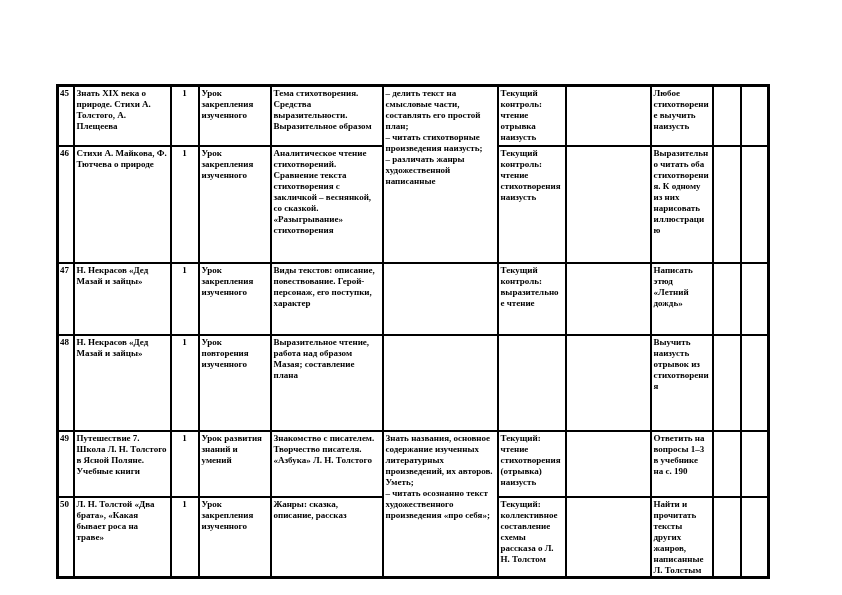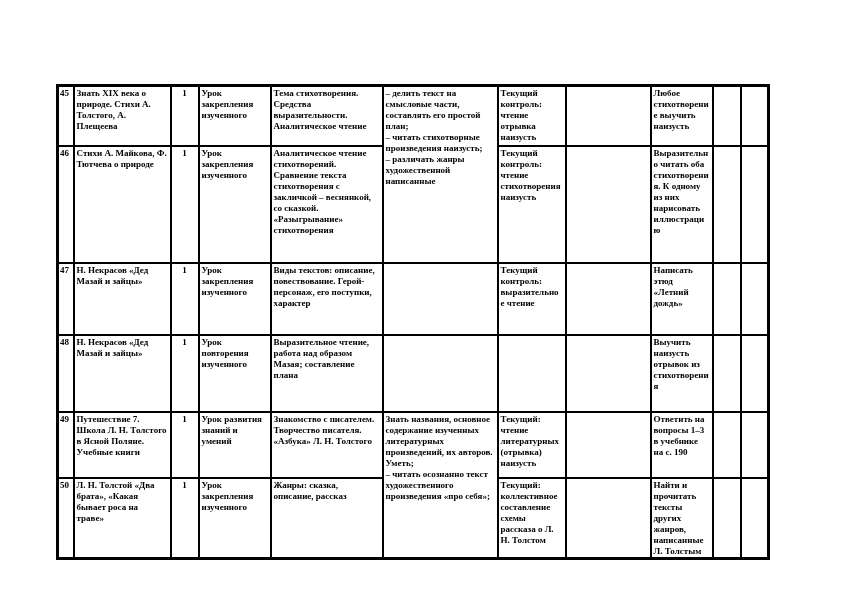--- a/index.html
+++ b/index.html
@@ -64,21 +64,21 @@
       <col style="width:62px">
       <col style="width:28px">
       <col style="width:28px">
     </colgroup>
     <tbody>
       <tr style="height:60px">
         <td class="num">45</td>
         <td>Знать XIX века о природе. Стихи А. Толстого, А. Плещеева</td>
         <td class="center">1</td>
         <td>Урок закрепления изученного</td>
-        <td>Тема стихотворения. Средства выразительности. Аналитическое чтение</td>
+        <td>Тема стихотворения. Средства выразительности. Выразительное образом</td>
         <td rowspan="2">– делить текст на смысловые части, составлять его простой план;
 – читать стихотворные произведения наизусть;
 – различать жанры художественной написанные</td>
         <td>Текущий контроль: чтение отрывка наизусть</td>
         <td></td>
         <td>Любое стихотворение выучить наизусть</td>
         <td></td>
         <td></td>
       </tr>
       <tr style="height:117px">
@@ -99,21 +99,21 @@
         <td class="center">1</td>
         <td>Урок закрепления изученного</td>
         <td>Виды текстов: описание, повествование. Герой-персонаж, его поступки, характер</td>
         <td></td>
         <td>Текущий контроль: выразительное чтение</td>
         <td></td>
         <td>Написать этюд «Летний дождь»</td>
         <td></td>
         <td></td>
       </tr>
-      <tr style="height:77px">
+      <tr style="height:96px">
         <td class="num">48</td>
         <td>Н. Некрасов «Дед Мазай и зайцы»</td>
         <td class="center">1</td>
         <td>Урок повторения изученного</td>
         <td>Выразительное чтение, работа над образом Мазая; составление плана</td>
         <td></td>
         <td></td>
         <td></td>
         <td>Выучить наизусть отрывок из стихотворения</td>
         <td></td>
@@ -121,21 +121,21 @@
       </tr>
       <tr style="height:66px">
         <td class="num">49</td>
         <td>Путешествие 7. Школа Л. Н. Толстого в Ясной Поляне. Учебные книги</td>
         <td class="center">1</td>
         <td>Урок развития знаний и умений</td>
         <td>Знакомство с писателем. Творчество писателя. «Азбука» Л. Н. Толстого</td>
         <td rowspan="2">Знать названия, основное содержание изученных литературных произведений, их авторов.
 Уметь;
 – читать осознанно текст художественного произведения «про себя»;</td>
-        <td>Текущий: чтение литературных (отрывка) наизусть</td>
+        <td>Текущий: чтение стихотворения (отрывка) наизусть</td>
         <td></td>
         <td>Ответить на вопросы 1–3 в учебнике на с. 190</td>
         <td></td>
         <td></td>
       </tr>
       <tr style="height:80px">
         <td class="num">50</td>
         <td>Л. Н. Толстой «Два брата», «Какая бывает роса на траве»</td>
         <td class="center">1</td>
         <td>Урок закрепления изученного</td>

